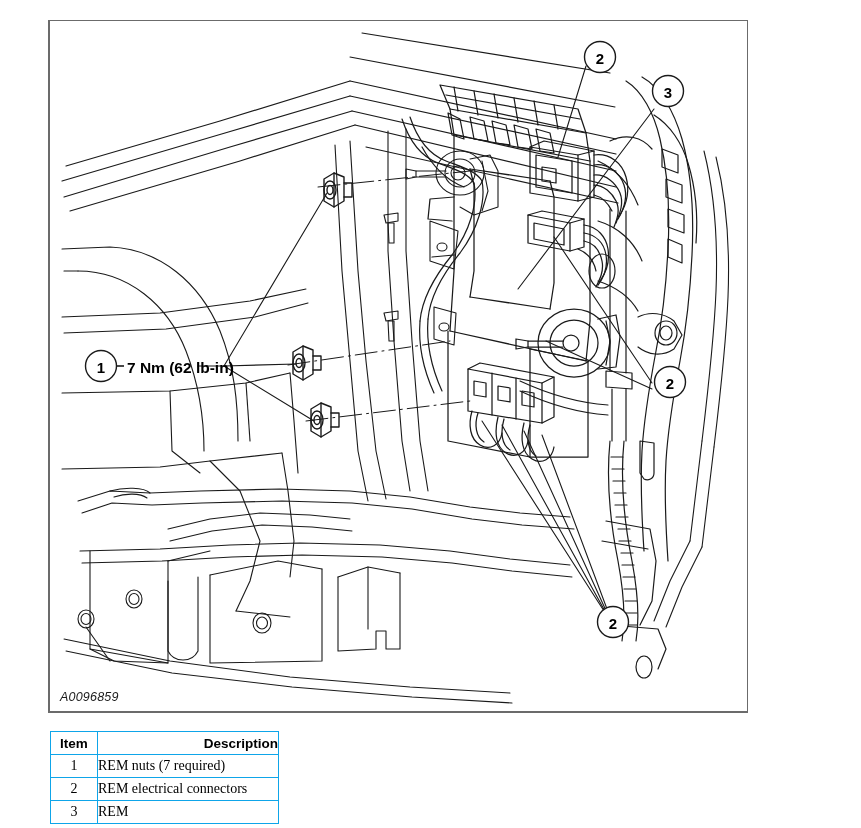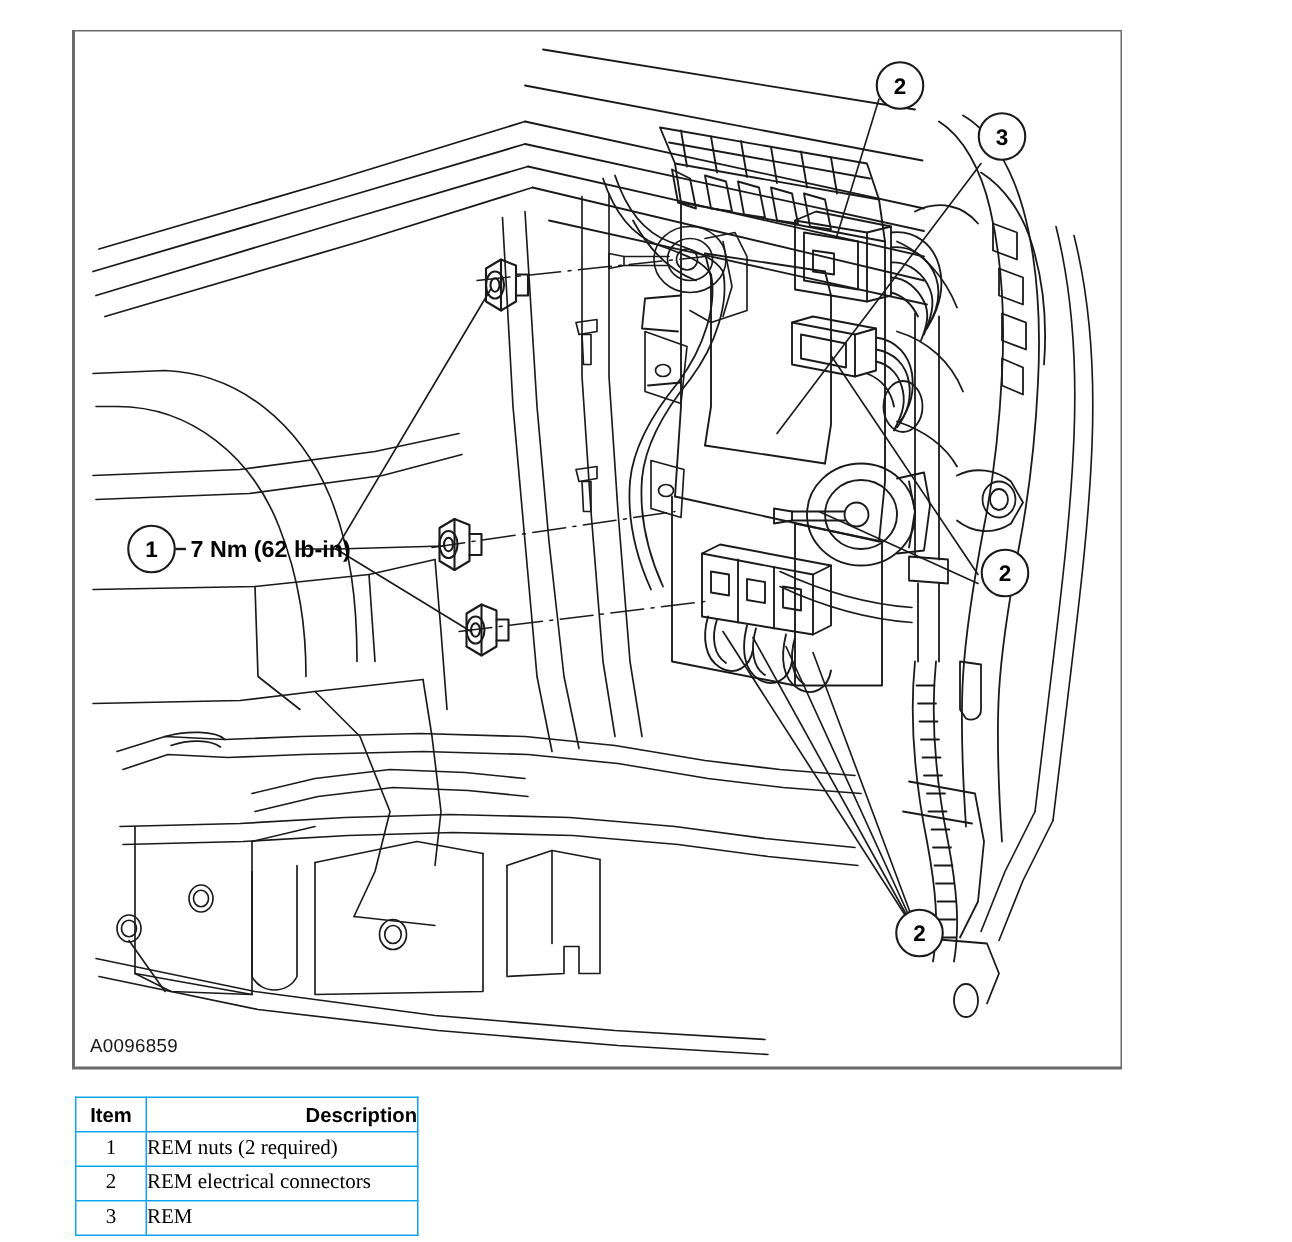--- a/index.html
+++ b/index.html
@@ -47,20 +47,21 @@
 
   
   #figure-id {
     position: absolute;
     left: 60px;
     top: 690px;
     font-size: 12.5px;
     color: #1a1a1a;
     letter-spacing: 0.2px;
     font-family: "Liberation Sans", sans-serif;
+    font-style: italic;
   }
 
   
   #legend-table {
     position: absolute;
     left: 50px;
     top: 731px;
     border-collapse: collapse;
     background: #ffffff;
   }
@@ -499,21 +500,21 @@
   <table id="legend-table">
     <thead>
       <tr>
         <th class="col-item">Item</th>
         <th class="col-desc">Description</th>
       </tr>
     </thead>
     <tbody>
       <tr>
         <td class="col-item">1</td>
-        <td class="col-desc">REM nuts (2 required)</td>
+        <td class="col-desc">REM nuts (7 required)</td>
       </tr>
       <tr>
         <td class="col-item">2</td>
         <td class="col-desc">REM electrical connectors</td>
       </tr>
       <tr>
         <td class="col-item">3</td>
         <td class="col-desc">REM</td>
       </tr>
     </tbody>

